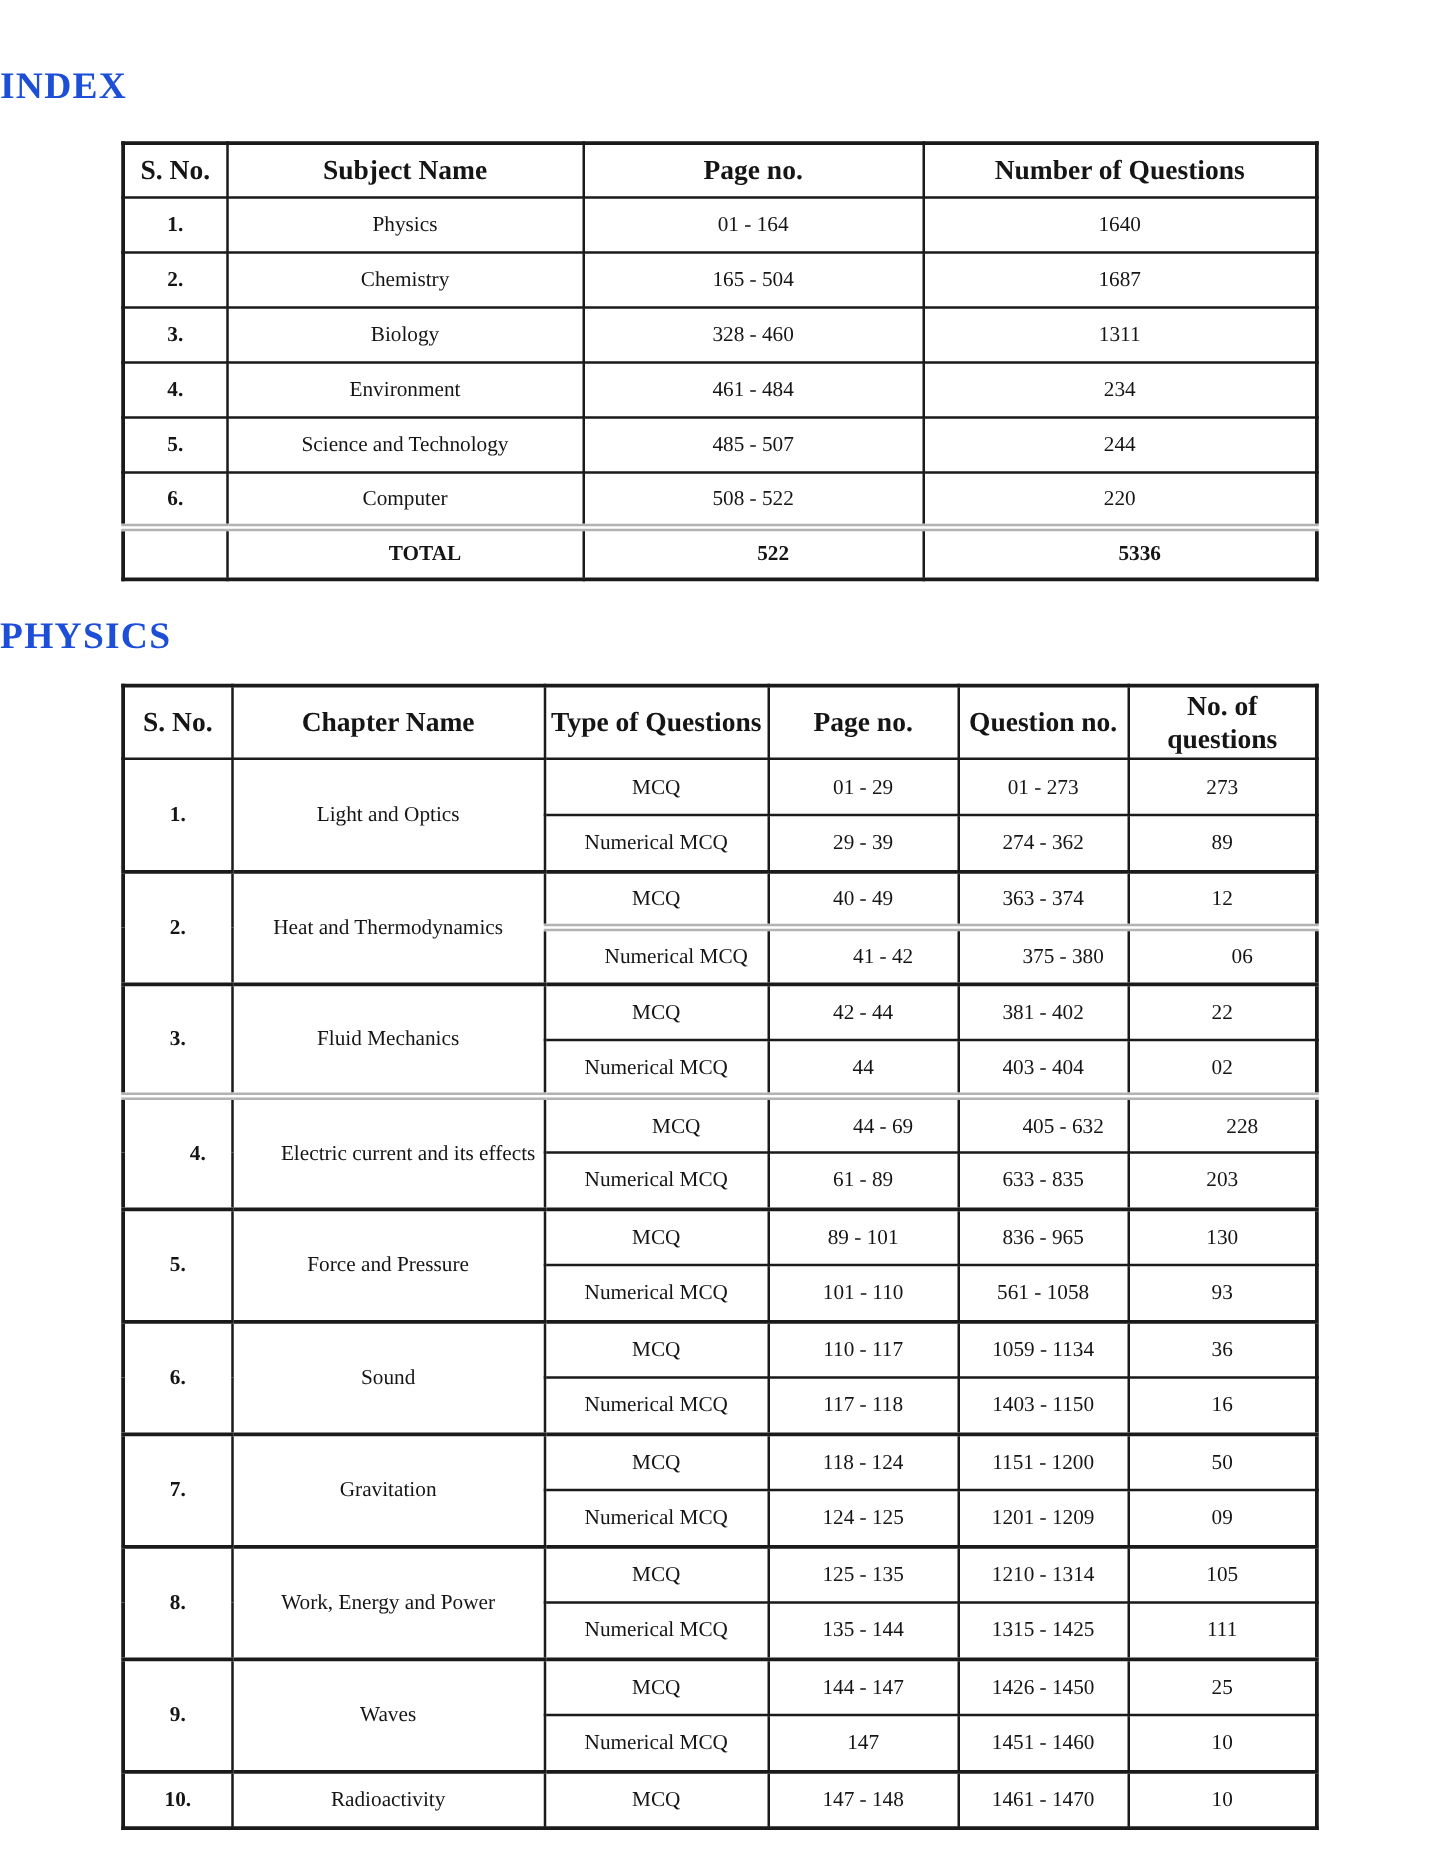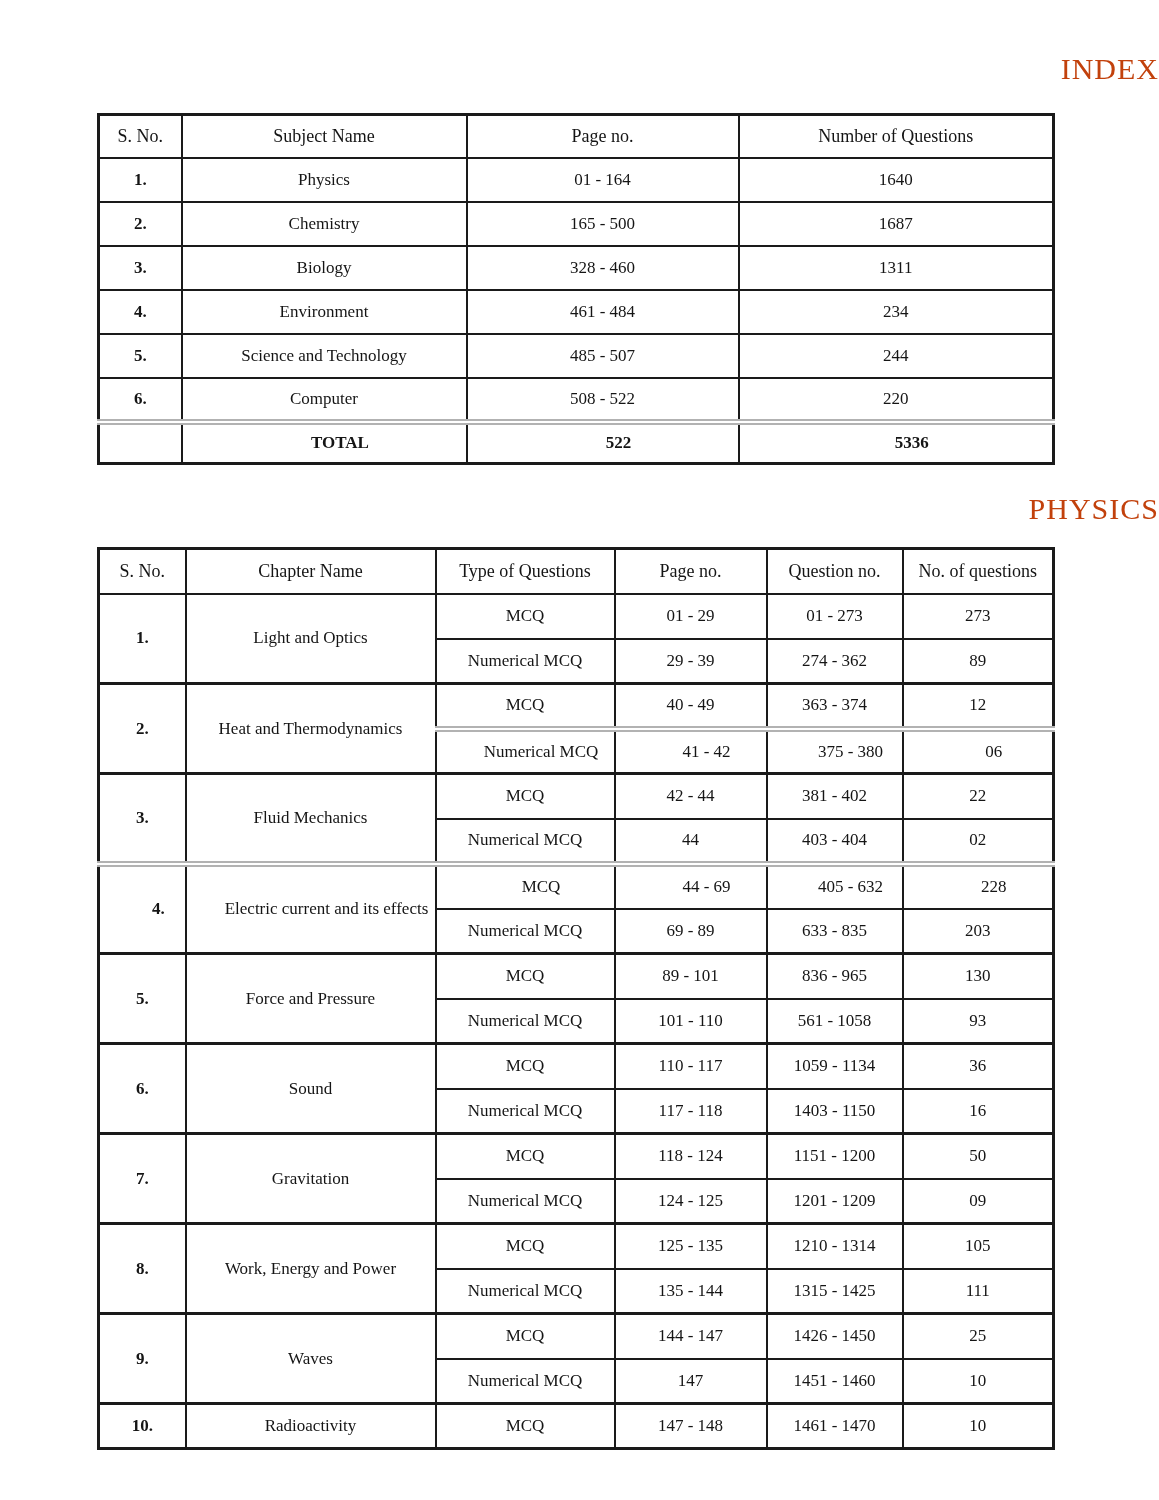--- a/index.html
+++ b/index.html
@@ -6,42 +6,42 @@
   html, body { background: #ffffff; }
   body {
     width: 1159px; height: 1500px;
     font-family: "Liberation Serif", "DejaVu Serif", serif;
     color: #151515;
   }
   .page { position: relative; width: 1159px; height: 1500px; background: #ffffff; }
 
   .doc-title {
     position: absolute; left: 0; width: 100%;
-    text-align: right;
-    font-size: 30px; font-weight: normal; letter-spacing: 1px;
-    color: #c2410c;
+    text-align: left;
+    font-size: 30px; font-weight: bold; letter-spacing: 1px;
+    color: #1d4ed8;
   }
   #index-title   { top: 52px; }
   #physics-title { top: 492px; }
 
   table.tbl {
     position: absolute;
     border-collapse: collapse;
     table-layout: fixed;
     border: 3px solid #1a1a1a;
   }
   .tbl th, .tbl td {
     border: 2px solid #1a1a1a;
     text-align: center;
     vertical-align: middle;
     font-size: 17px;
     padding: 2px 4px;
     overflow: hidden;
   }
-  .tbl th { font-size: 18px; font-weight: normal; }
+  .tbl th { font-size: 22px; font-weight: bold; }
   .b { font-weight: bold; }
 
   
   #index-table { top: 113px; left: 97px; width: 955px; }
   #index-table .c1 { width: 83px; }
   #index-table .c2 { width: 285px; }
   #index-table .c3 { width: 272px; }
   #index-table .c4 { width: 315px; }
   #index-table thead tr { height: 43px; }
   #index-table tbody tr { height: 44px; }
@@ -88,21 +88,21 @@
     <tbody>
       <tr>
         <td class="b">1.</td>
         <td>Physics</td>
         <td>01 - 164</td>
         <td>1640</td>
       </tr>
       <tr>
         <td class="b">2.</td>
         <td>Chemistry</td>
-        <td>165 - 500</td>
+        <td>165 - 504</td>
         <td>1687</td>
       </tr>
       <tr>
         <td class="b">3.</td>
         <td>Biology</td>
         <td>328 - 460</td>
         <td>1311</td>
       </tr>
       <tr>
         <td class="b">4.</td>
@@ -202,21 +202,21 @@
       <tr class="gray-sep">
         <td class="b" rowspan="2">4.</td>
         <td rowspan="2">Electric current and its effects</td>
         <td>MCQ</td>
         <td>44 - 69</td>
         <td>405 - 632</td>
         <td>228</td>
       </tr>
       <tr>
         <td>Numerical MCQ</td>
-        <td>69 - 89</td>
+        <td>61 - 89</td>
         <td>633 - 835</td>
         <td>203</td>
       </tr>
 
       <tr class="chap-sep">
         <td class="b" rowspan="2">5.</td>
         <td rowspan="2">Force and Pressure</td>
         <td>MCQ</td>
         <td>89 - 101</td>
         <td>836 - 965</td>

